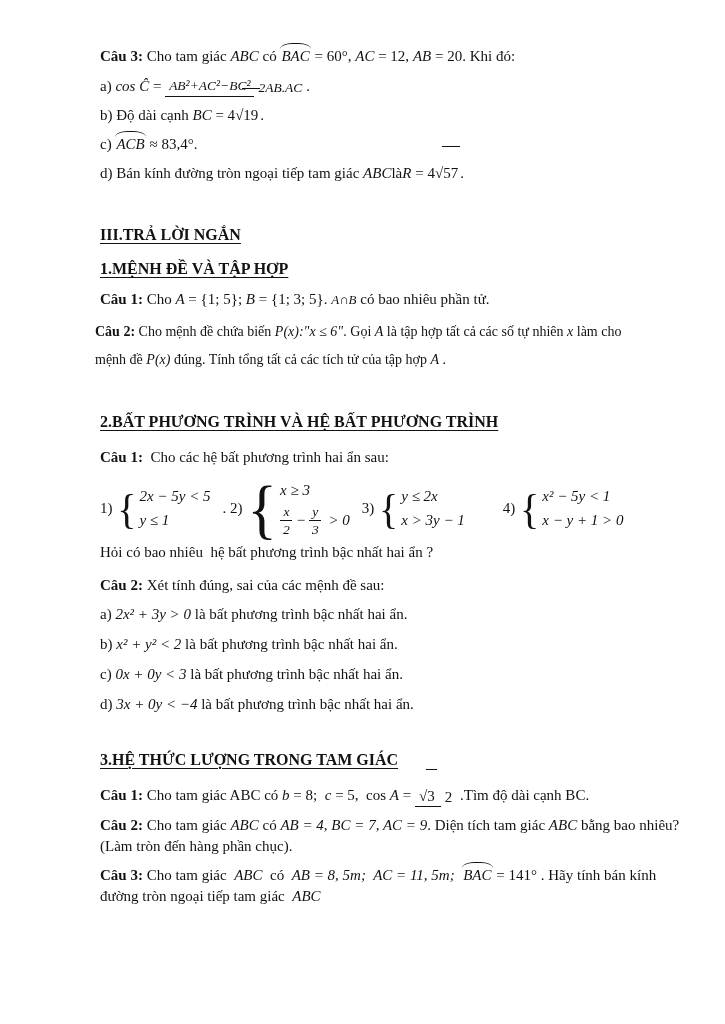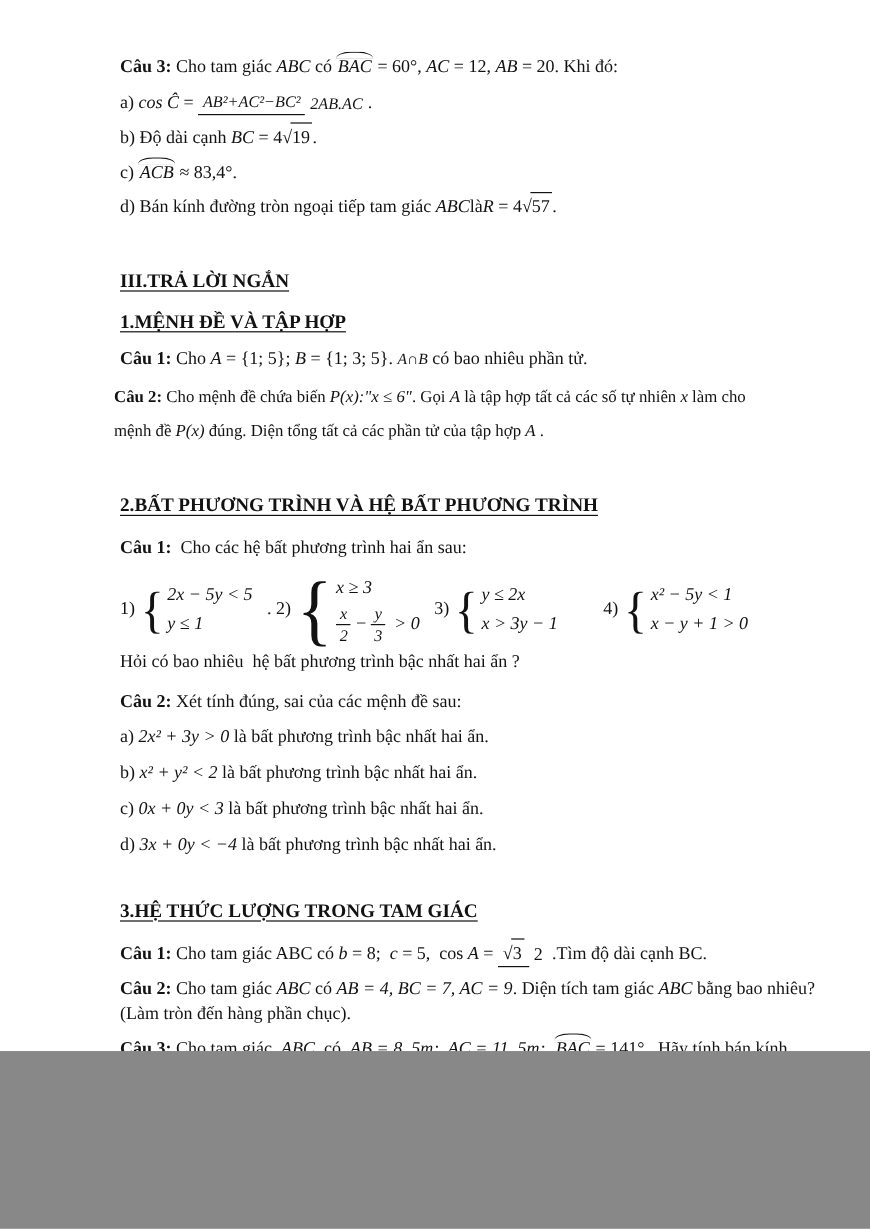--- a/index.html
+++ b/index.html
@@ -1,19 +1,19 @@
 <!DOCTYPE html>
 <html><head>
 <meta charset="utf-8">
 <style>
   html,body { margin:0; padding:0; background:#888; }
   .page {
     position: relative;
     width: 725px;
-    height: 876px;
+    height: 1024px;
     margin: 0 auto;
     background: #ffffff;
     color: #121212;
     font-family: "Liberation Serif", serif;
     font-size: 15px;
     line-height: 1.4;
     box-sizing: border-box;
     padding: 46px 40px 0 100px;
     overflow: hidden;
   }
@@ -26,21 +26,21 @@
   .hat { position: relative; display: inline-block; font-style: italic; padding: 0 1px; }
   .hat::before {
     content: "";
     position: absolute; left: 0; right: 0; top: -3px; height: 5px;
     border-top: 1.3px solid #121212;
     border-radius: 50% 50% 0 0 / 120% 120% 0 0;
   }
 
   
   .sqrt { white-space: nowrap; }
-  .rad { border-top: 1.2px solid #121212; padding: 4px 2px 0 1px; margin-left: -1px; }
+  .rad { border-top: 1.2px solid #121212; padding: 18px 2px 0 1px; margin-left: -1px; }
 
   
   .frac { display: inline-flex; flex-direction: row; align-items: center; vertical-align: middle; text-align: center; line-height: 1.2; }
   .frac .num { border-bottom: 1.2px solid #121212; padding: 0 4px 1px; }
   .frac .den { padding: 1px 4px 0; }
   .frac.f13 { font-size: 13.5px; }
 
   
   .hd {
     font-weight: bold;
@@ -95,21 +95,21 @@
   <p class="mt10"><span>d) </span><span>Bán kính đường tròn ngoại tiếp tam giác </span><span class="mi">ABC</span><span>là</span><span class="mi">R</span><span> = 4</span><span class="sqrt"><span>√</span><span class="rad">57</span></span><span>.</span></p>
 
   <p class="hd mt40">III.TRẢ LỜI NGẮN</p>
 
   <p class="hd mt12">1.MỆNH ĐỀ VÀ TẬP HỢP</p>
 
   <p class="mt10"><b>Câu 1:</b><span> Cho </span><span class="mi">A</span><span> = {1; 5}; </span><span class="mi">B</span><span> = {1; 3; 5}. </span><span class="mi sm">A∩B</span><span> có bao nhiêu phần tử.</span></p>
 
   <div class="q2small mt8">
     <p><b>Câu 2:</b><span> Cho mệnh đề chứa biến </span><span class="mi">P(x):"x ≤ 6"</span><span>. Gọi </span><span class="mi">A</span><span> là tập hợp tất cả các số tự nhiên </span><span class="mi">x</span><span> làm cho</span></p>
-    <p><span>mệnh đề </span><span class="mi">P(x)</span><span> đúng. Diện tổng tất cả các phần tử của tập hợp </span><span class="mi">A</span><span> .</span></p>
+    <p><span>mệnh đề </span><span class="mi">P(x)</span><span> đúng. Tính tổng tất cả các tích tử của tập hợp </span><span class="mi">A</span><span> .</span></p>
   </div>
 
   <p class="hd mt36">2.BẤT PHƯƠNG TRÌNH VÀ HỆ BẤT PHƯƠNG TRÌNH</p>
 
   <p class="mt13"><b>Câu 1:</b><span>  Cho các hệ bất phương trình hai ẩn sau:</span></p>
 
   <div class="sysrow">
     <span class="sys">
         <span class="snum">1) </span>
         <span class="brace b2">{</span>

